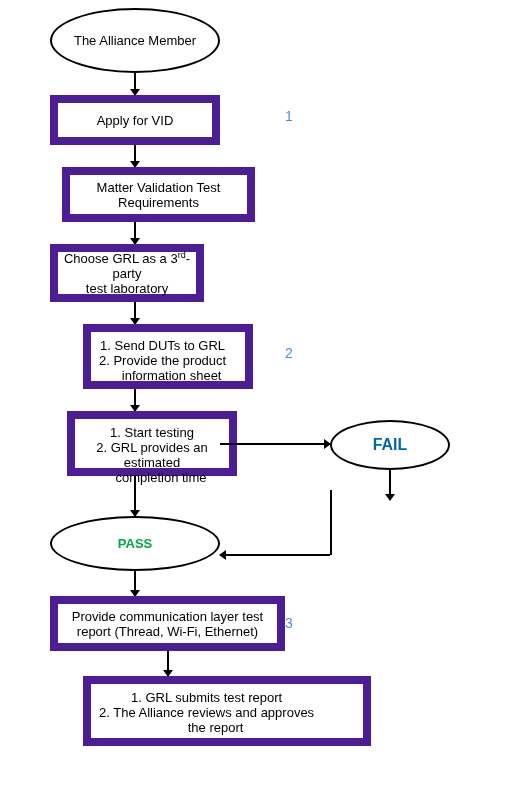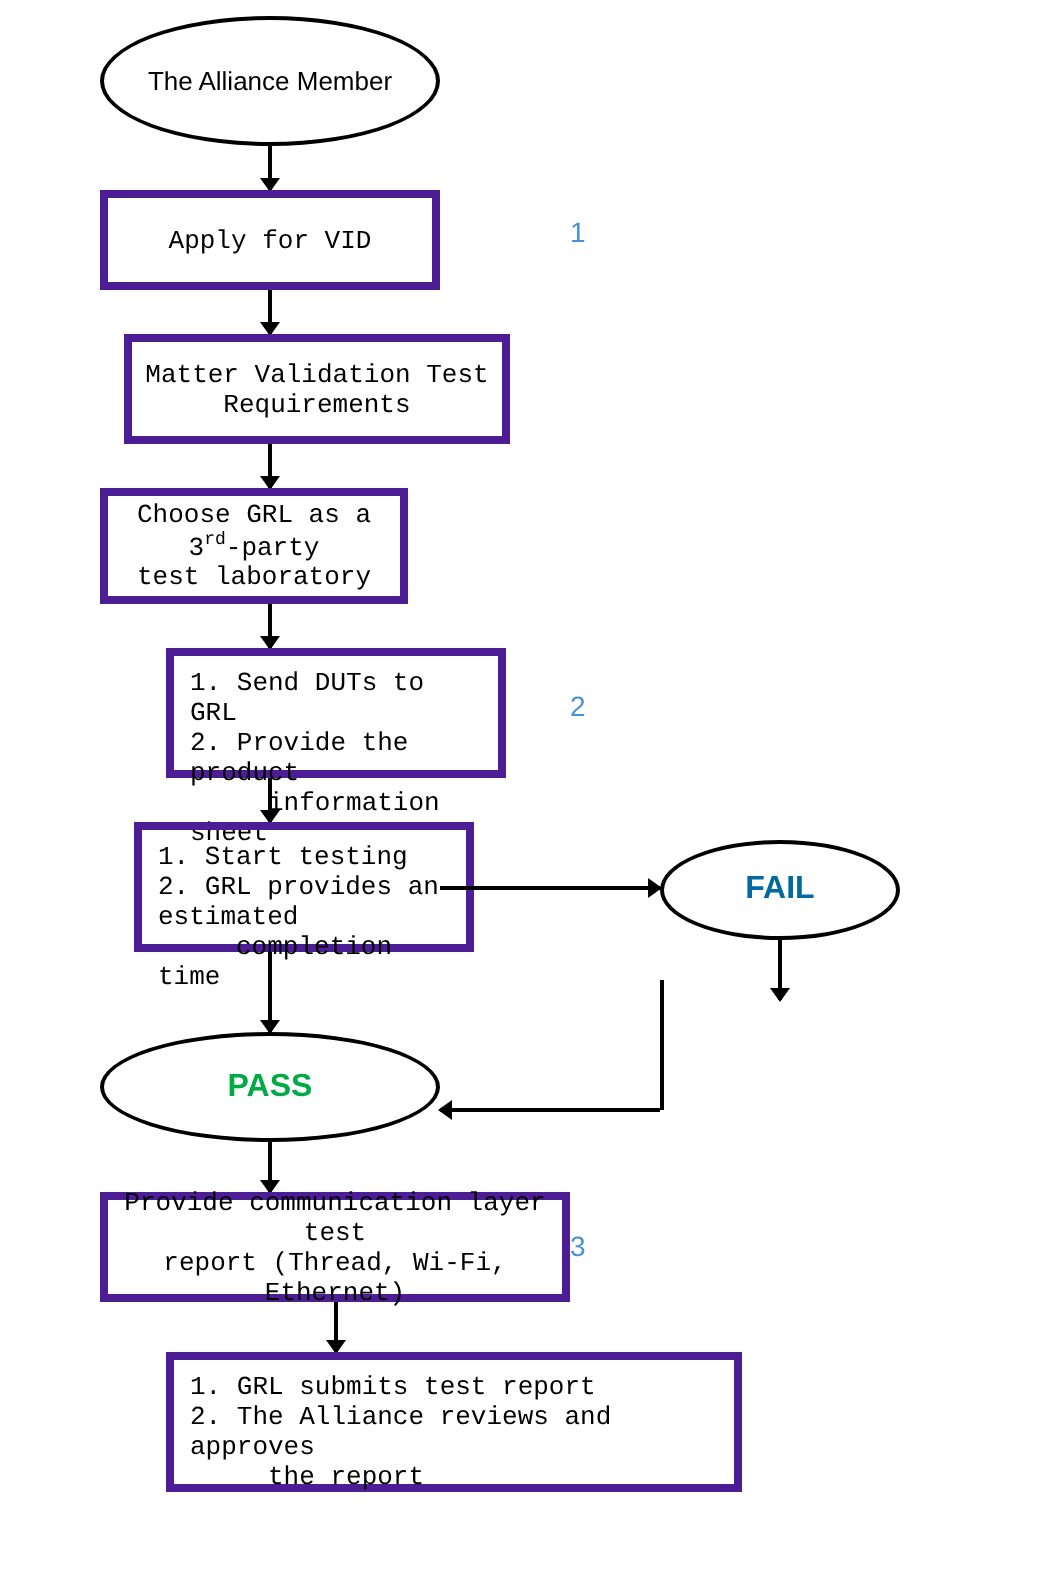--- a/index.html
+++ b/index.html
@@ -1,15 +1,15 @@
 <!DOCTYPE html>
 <html><head>
   <meta charset="utf-8">
   <style>
-    * { box-sizing: border-box; margin: 0; padding: 0; }
+    * { box-sizing: border-box; margin: 0; padding: 0; text-align: center; }
 
     body {
       width: 531px;
       min-height: 795px;
       background: #fff;
       font-family: Arial, sans-serif;
       font-size: 13px;
       color: #000;
       position: relative;
     }
@@ -28,23 +28,22 @@
       justify-content: center;
       text-align: center;
     }
 
     .ellipse {
       border: 2px solid #000;
       border-radius: 50%;
     }
 
     .rect {
-      border: 4px solid #4c1d95;
+      border: 8px solid #4c1d95;
       border-radius: 0;
-      font-family: Liberation Mono, monospace;
     }
 
     
     .arrow-v {
       position: absolute;
       width: 2px;
       background: #000;
     }
 
     .arrow-v::after {
@@ -102,21 +101,21 @@
 
     .label-number {
       position: absolute;
       color: #4a90d9;
       font-size: 14px;
     }
 
     .text-pass {
       color: #00aa44;
       font-weight: bold;
-      font-size: 16px;
+      font-size: 13px;
     }
 
     .text-fail {
       color: #0369a1;
       font-weight: bold;
       font-size: 16px;
     }
 
     .text-left {
       text-align: left;

